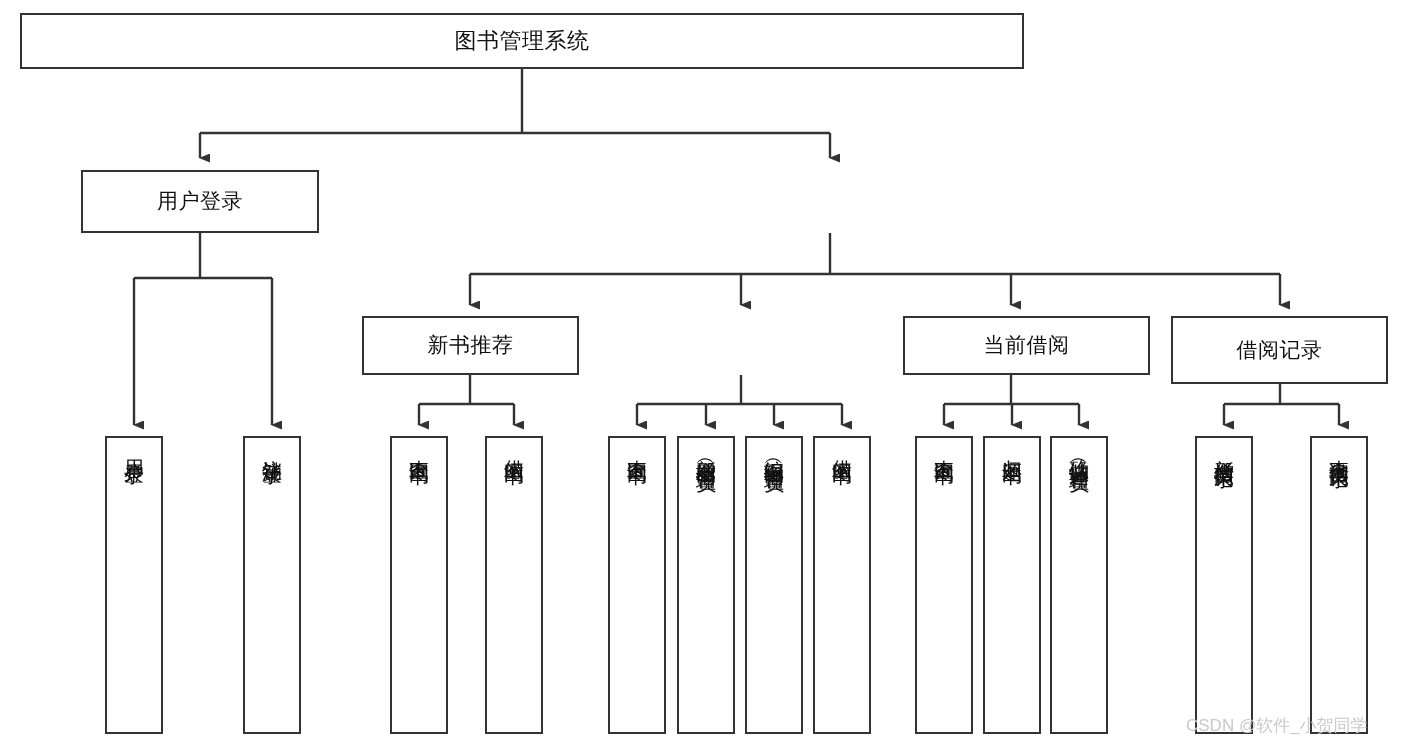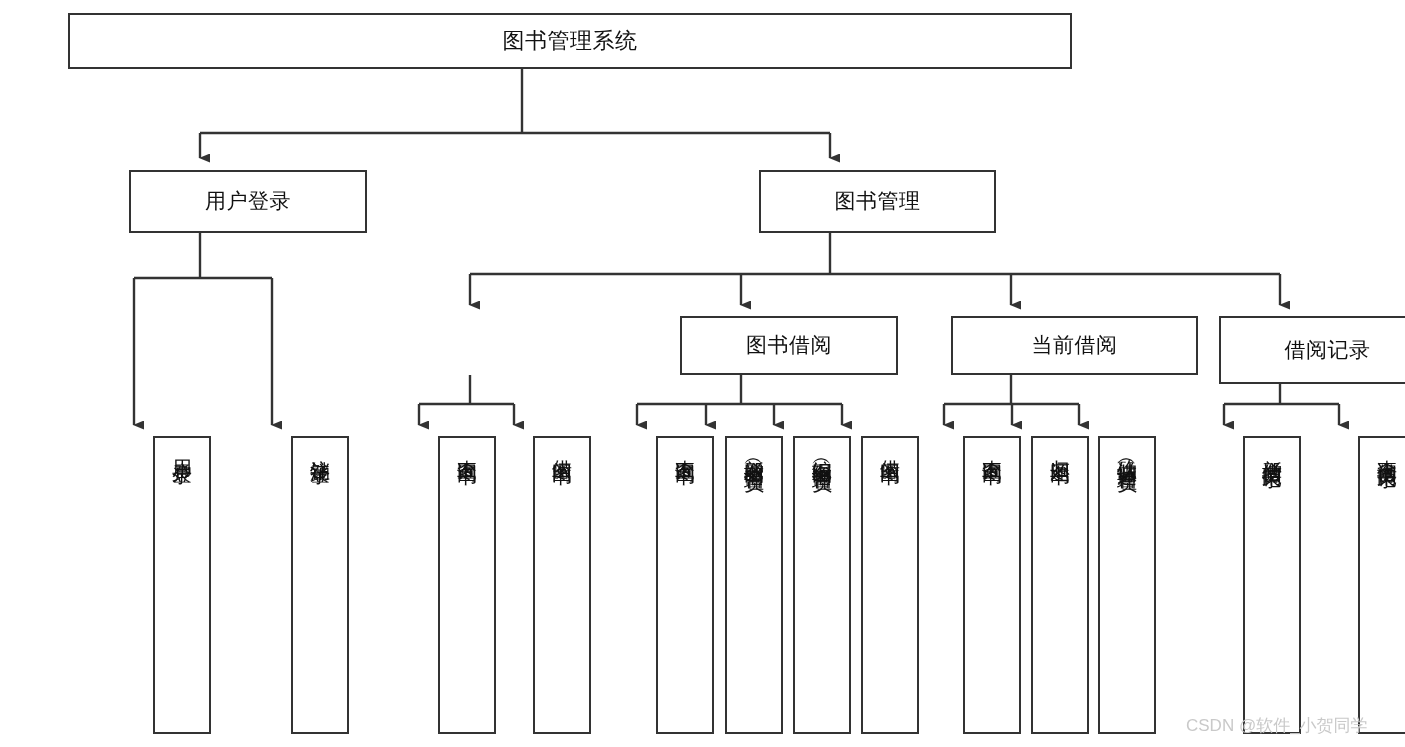--- a/index.html
+++ b/index.html
@@ -29,21 +29,20 @@
   .node {
     position: absolute;
     box-sizing: border-box;
     background: #ffffff;
     border: 2px solid #333333;
     display: flex;
     align-items: center;
     justify-content: center;
     color: #111111;
     z-index: 2;
-    margin-left: 48px;
   }
   .node .lbl {
     display: block;
     text-align: center;
     line-height: 1.18;
     letter-spacing: 0.5px;
   }
   
   .node.h .lbl {
     writing-mode: horizontal-tb;
@@ -129,26 +128,23 @@
     </g>
   </svg>
 
   <div class="node h root" style="left:20px; top:13px; width:1004px; height:56px;">
     <span class="lbl">图书管理系统</span>
   </div>
 
   <div class="node h" style="left:81px; top:170px; width:238px; height:63px;">
     <span class="lbl">用户登录</span>
   </div>
-  <div class="node h" style="left:711px; top:170px; width:237px; height:63px;">
-    <span class="lbl">图书管理</span>
-  </div>
 
-  <div class="node h" style="left:632px; top:316px; width:218px; height:59px;">
-    <span class="lbl">图书借阅</span>
+  <div class="node h" style="left:362px; top:316px; width:217px; height:59px;">
+    <span class="lbl">新书推荐</span>
   </div>
   <div class="node h" style="left:903px; top:316px; width:247px; height:59px;">
     <span class="lbl">当前借阅</span>
   </div>
   <div class="node h" style="left:1171px; top:316px; width:217px; height:68px;">
     <span class="lbl">借阅记录</span>
   </div>
 
   <div class="node v" style="left:105px; top:436px; width:58px; height:298px;">
     <span class="lbl">用户登录</span>

